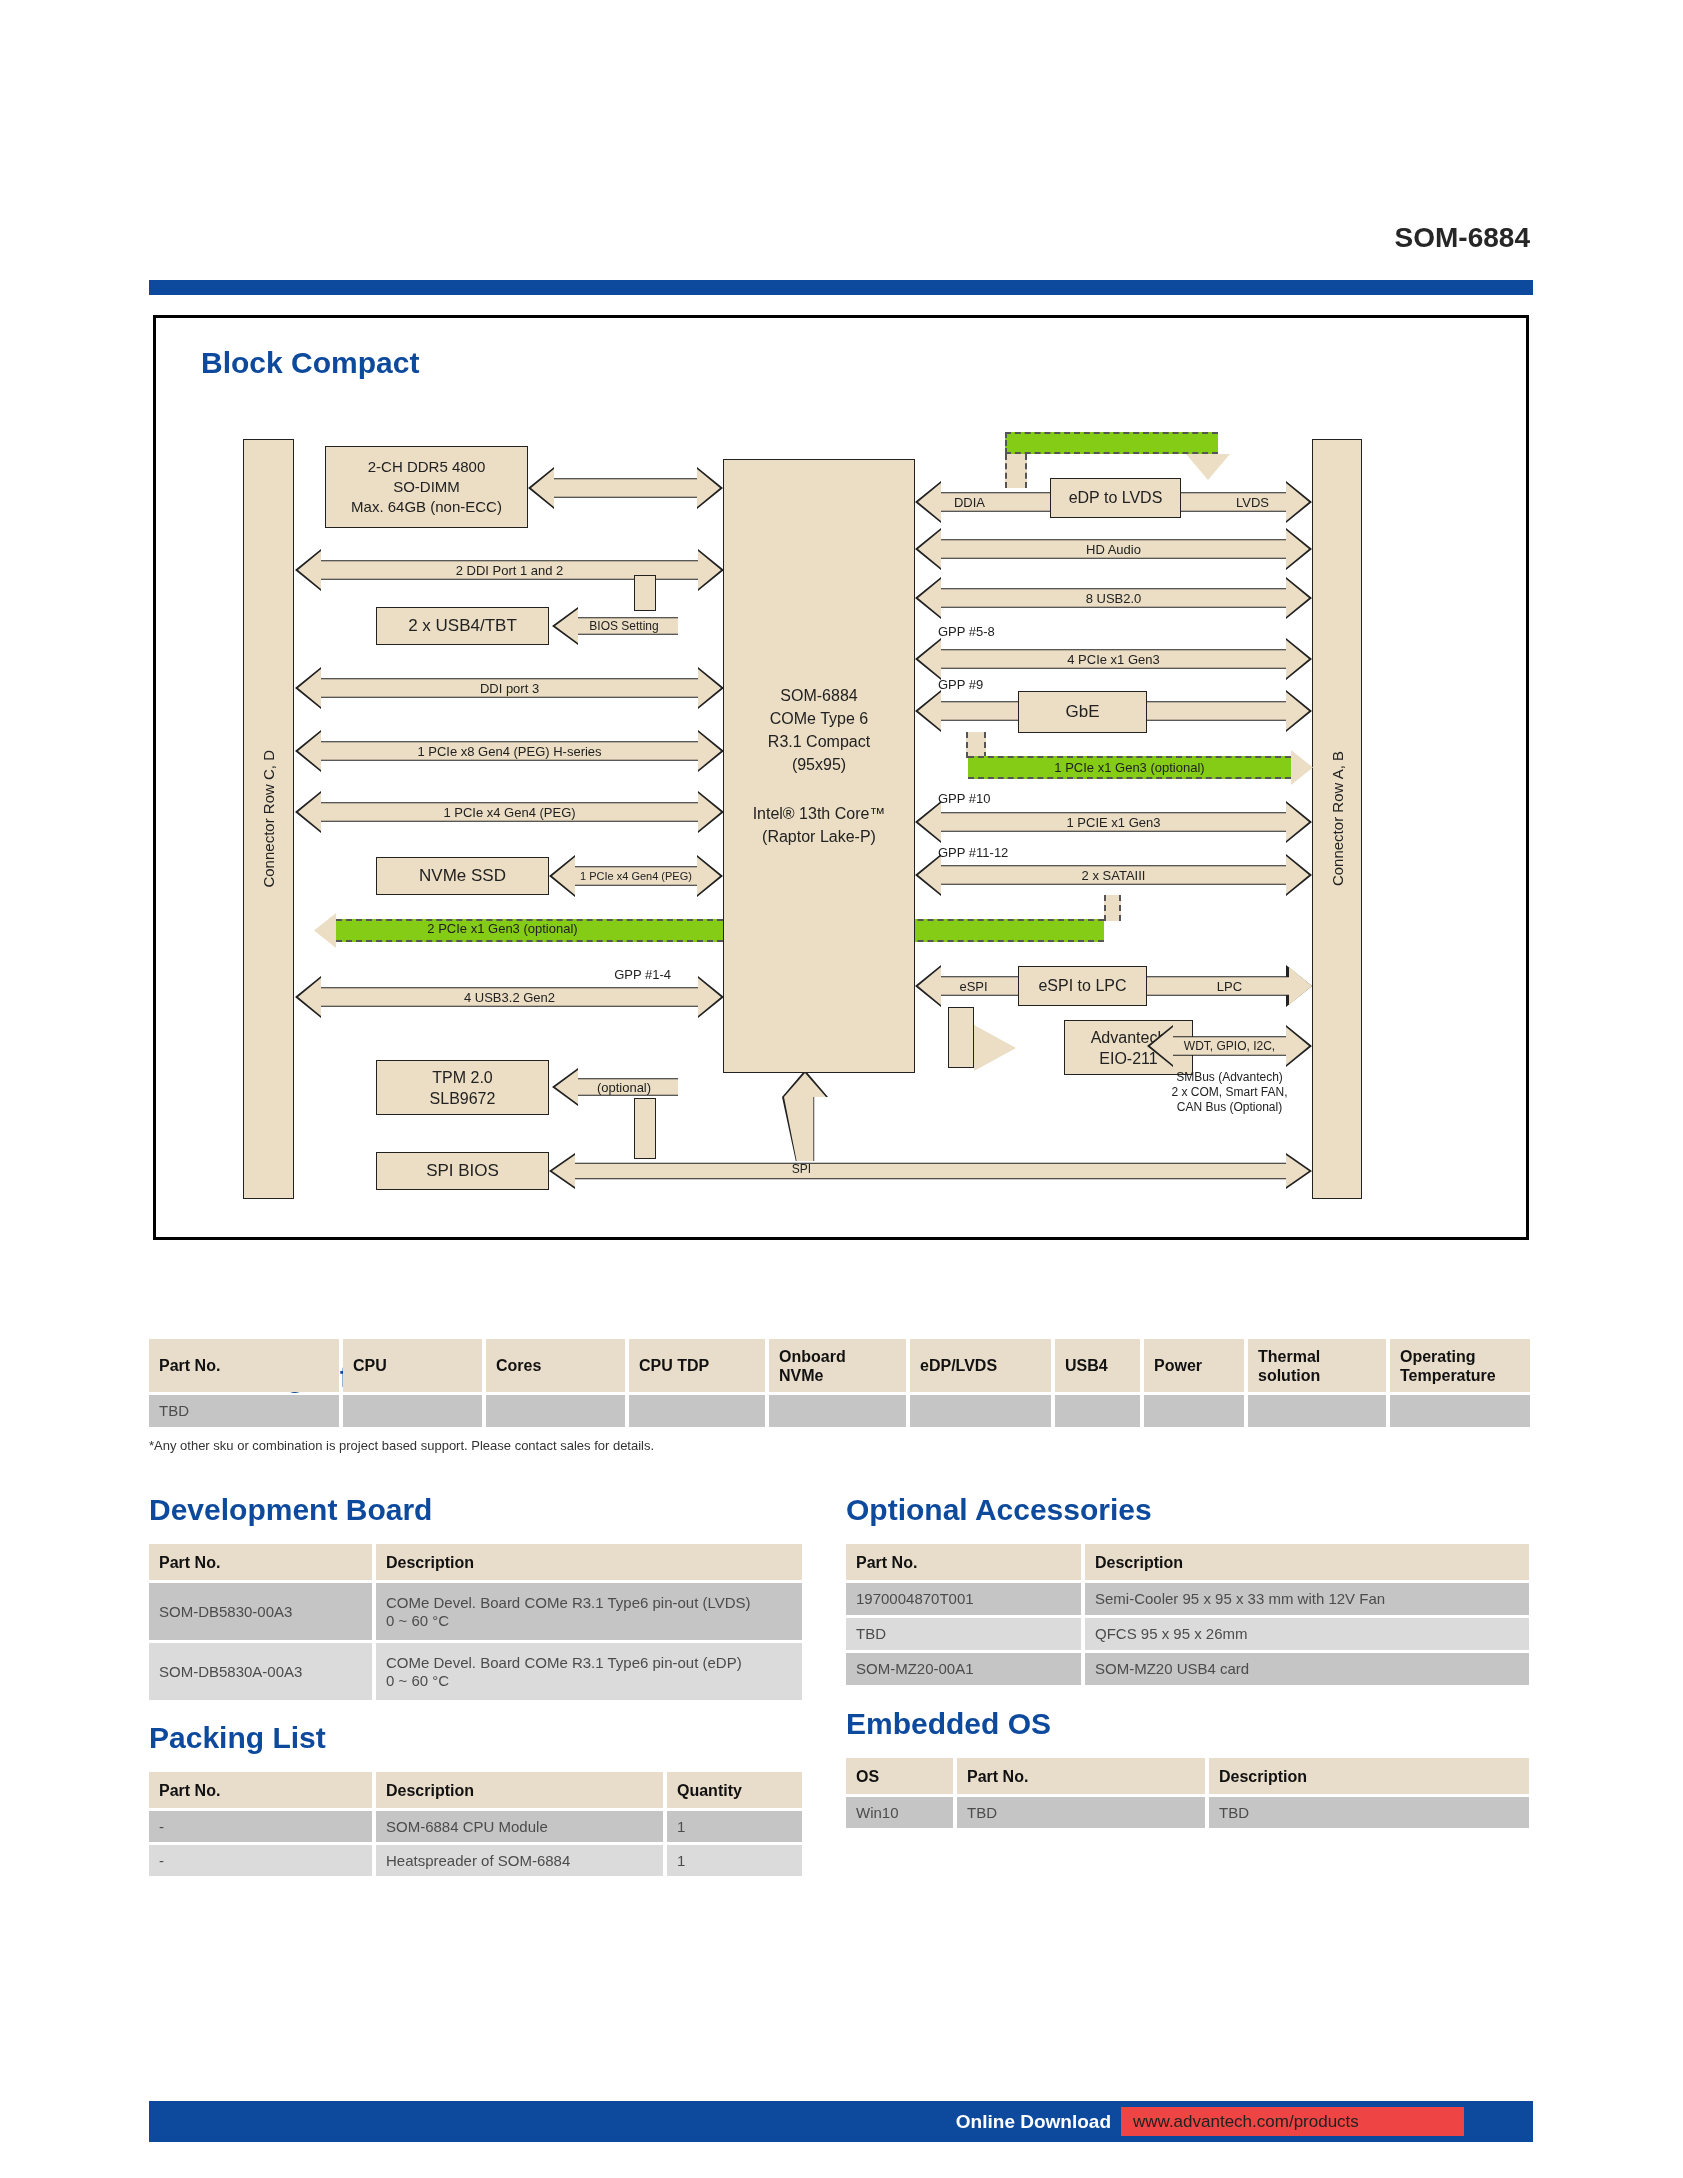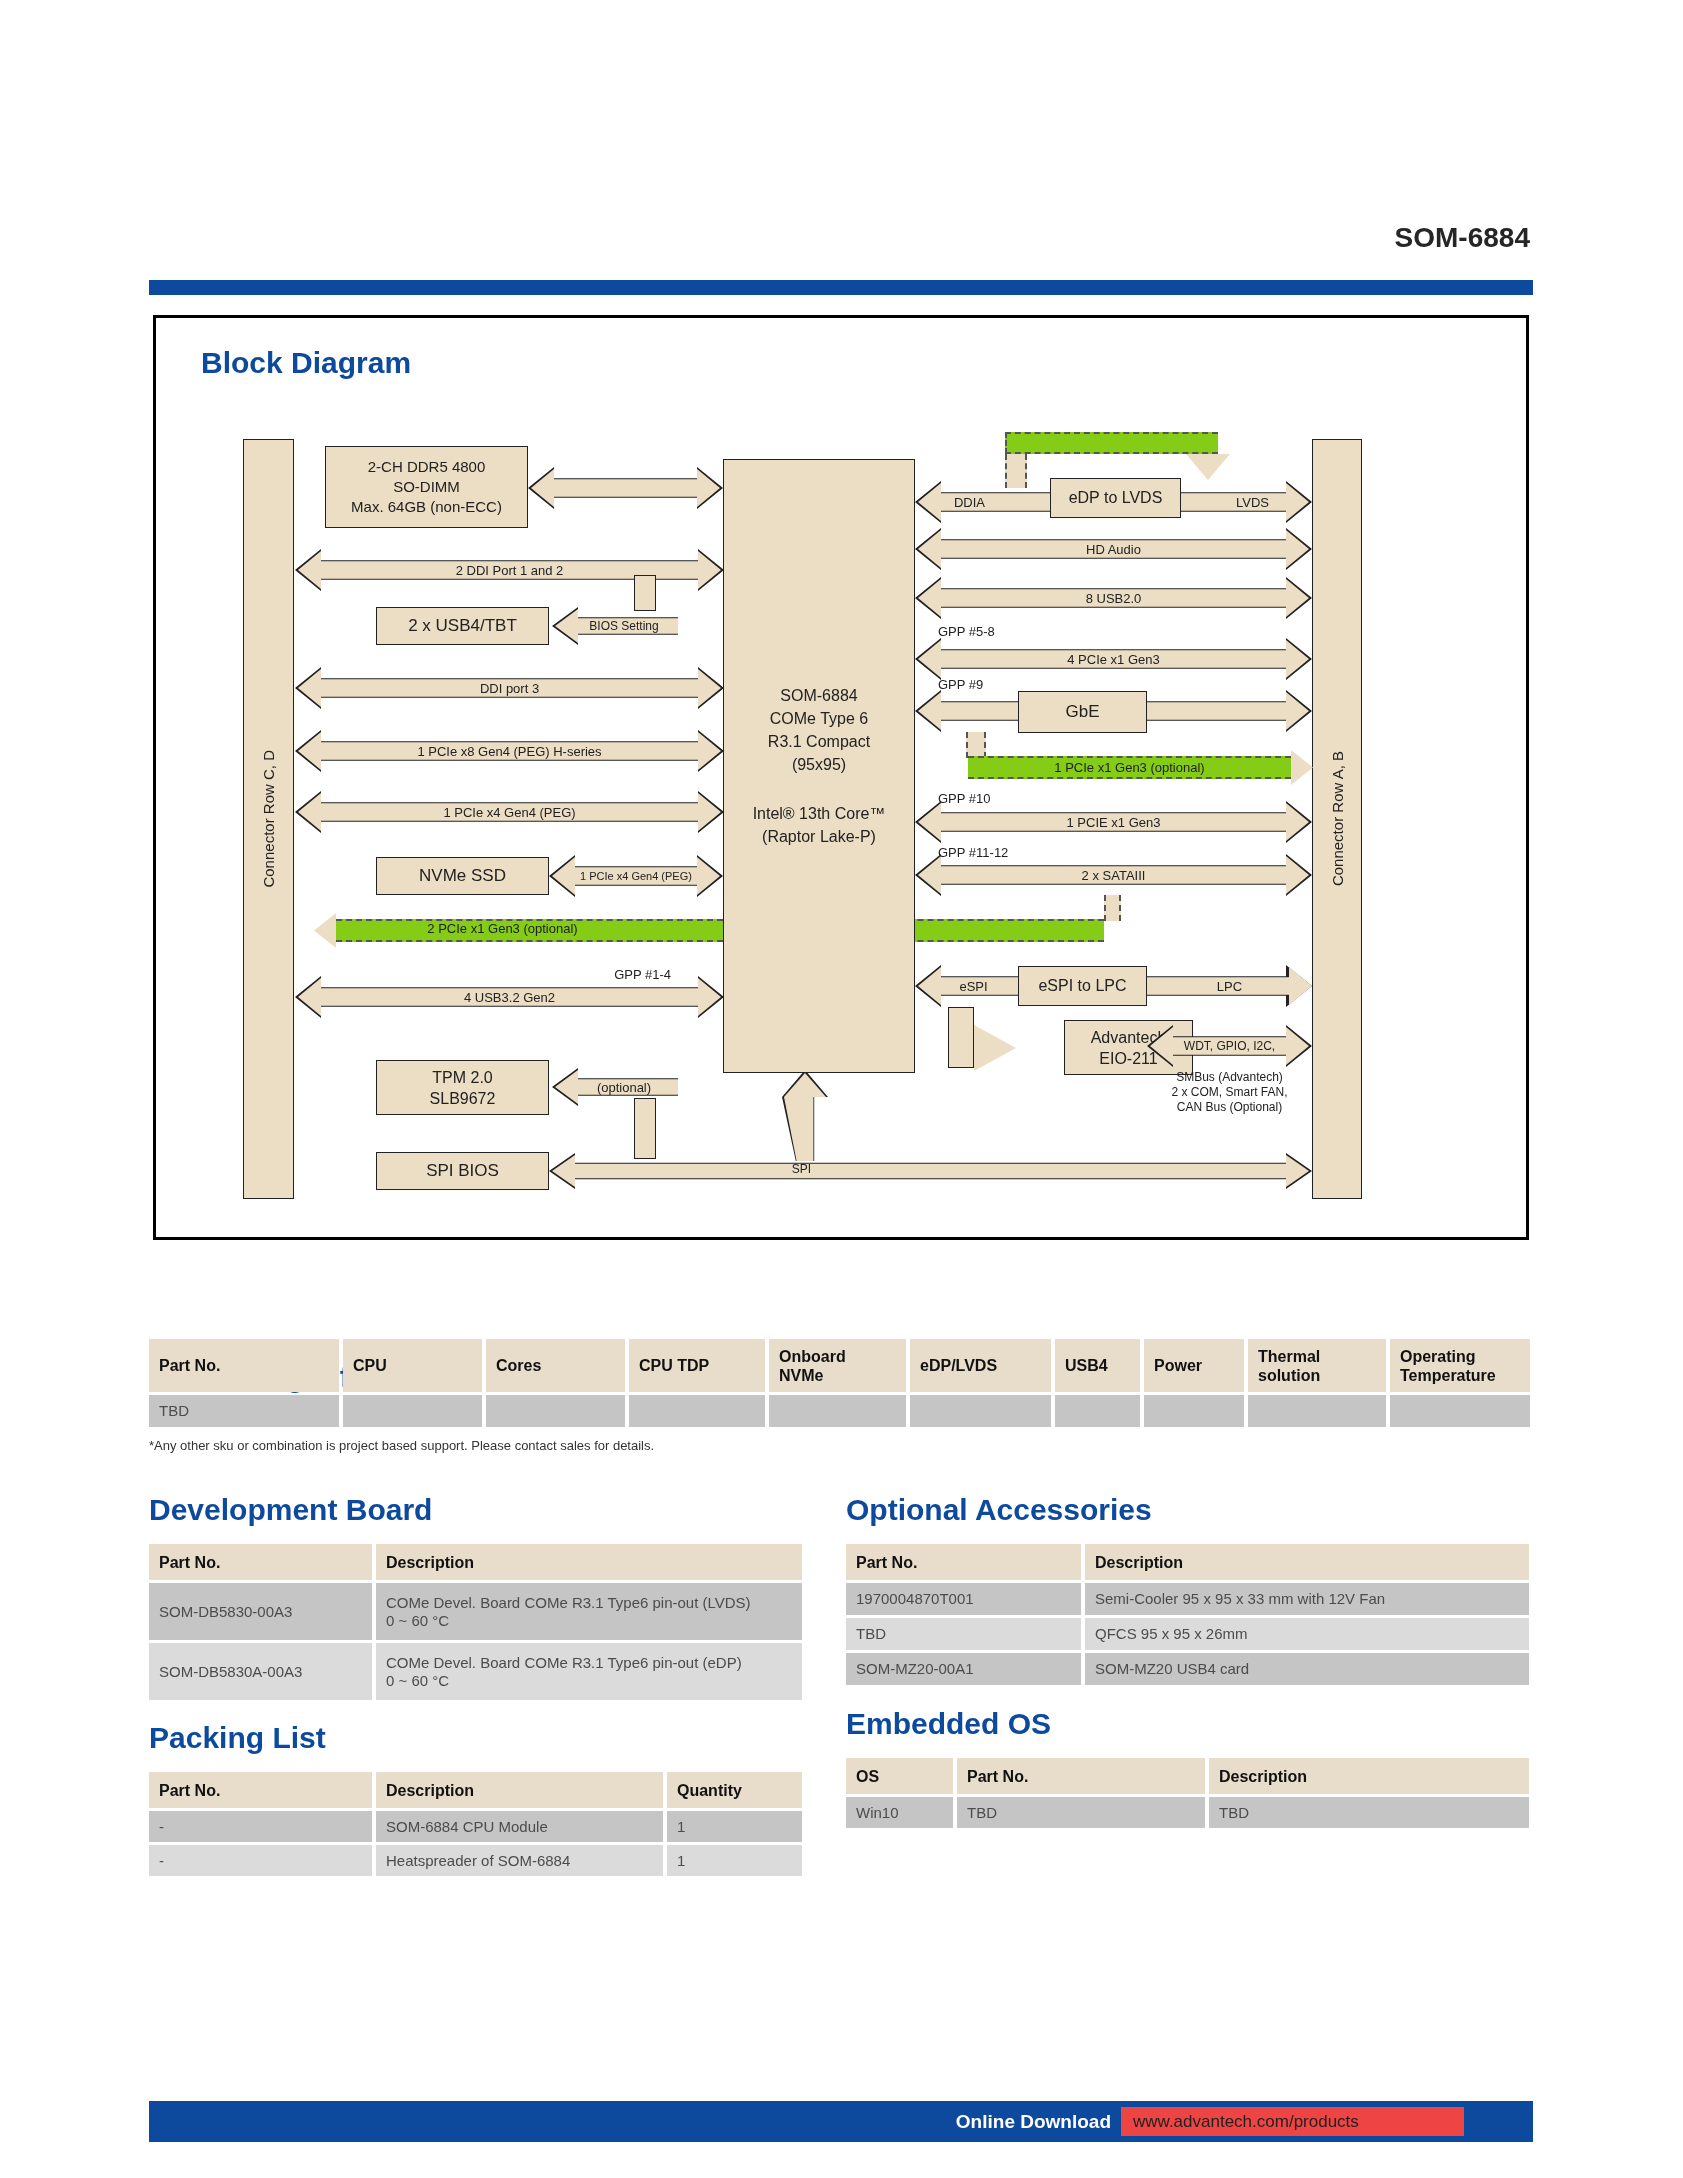--- a/index.html
+++ b/index.html
@@ -56,21 +56,21 @@
 </head>
 <body>
 
 <div id="page">
 
   <div class="abs" style="left:1317px;top:222px;width:213px;text-align:right;font-size:28px;font-weight:bold;color:#262626;">SOM-6884</div>
   <div class="abs" style="left:149px;top:280px;width:1384px;height:15px;background:#0d4a9e;"></div>
 
   <div id="frame">
 
-    <div class="abs h1" style="left:45px;top:28px;">Block Diagram</div>
+    <div class="abs h1" style="left:45px;top:28px;">Block Compact</div>
 
     <div class="abs dtri triL" style="left:158px;top:595px;width:22px;height:35px;"></div>
     <div class="abs dband" style="left:180px;top:601px;width:768px;height:23px;"></div>
     <div class="abs gpplbl" style="left:198px;top:603px;width:297px;text-align:center;">2 PCIe x1 Gen3 (optional)</div>
     <div class="abs dvert" style="left:948px;top:577px;width:17px;height:26px;"></div>
 
     <div class="abs bar" style="left:87px;top:121px;width:51px;height:760px;">
       <span class="vtext">Connector Row C, D</span>
     </div>
     <div class="abs bar" style="left:1156px;top:121px;width:50px;height:760px;">

